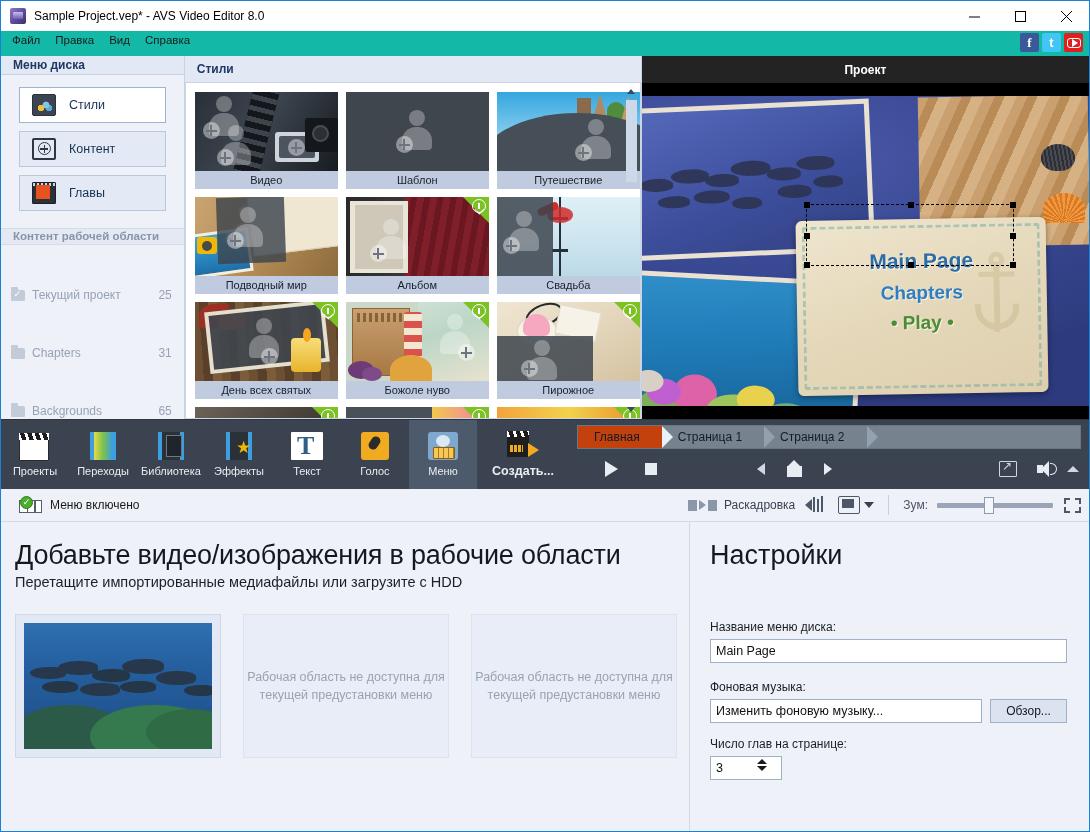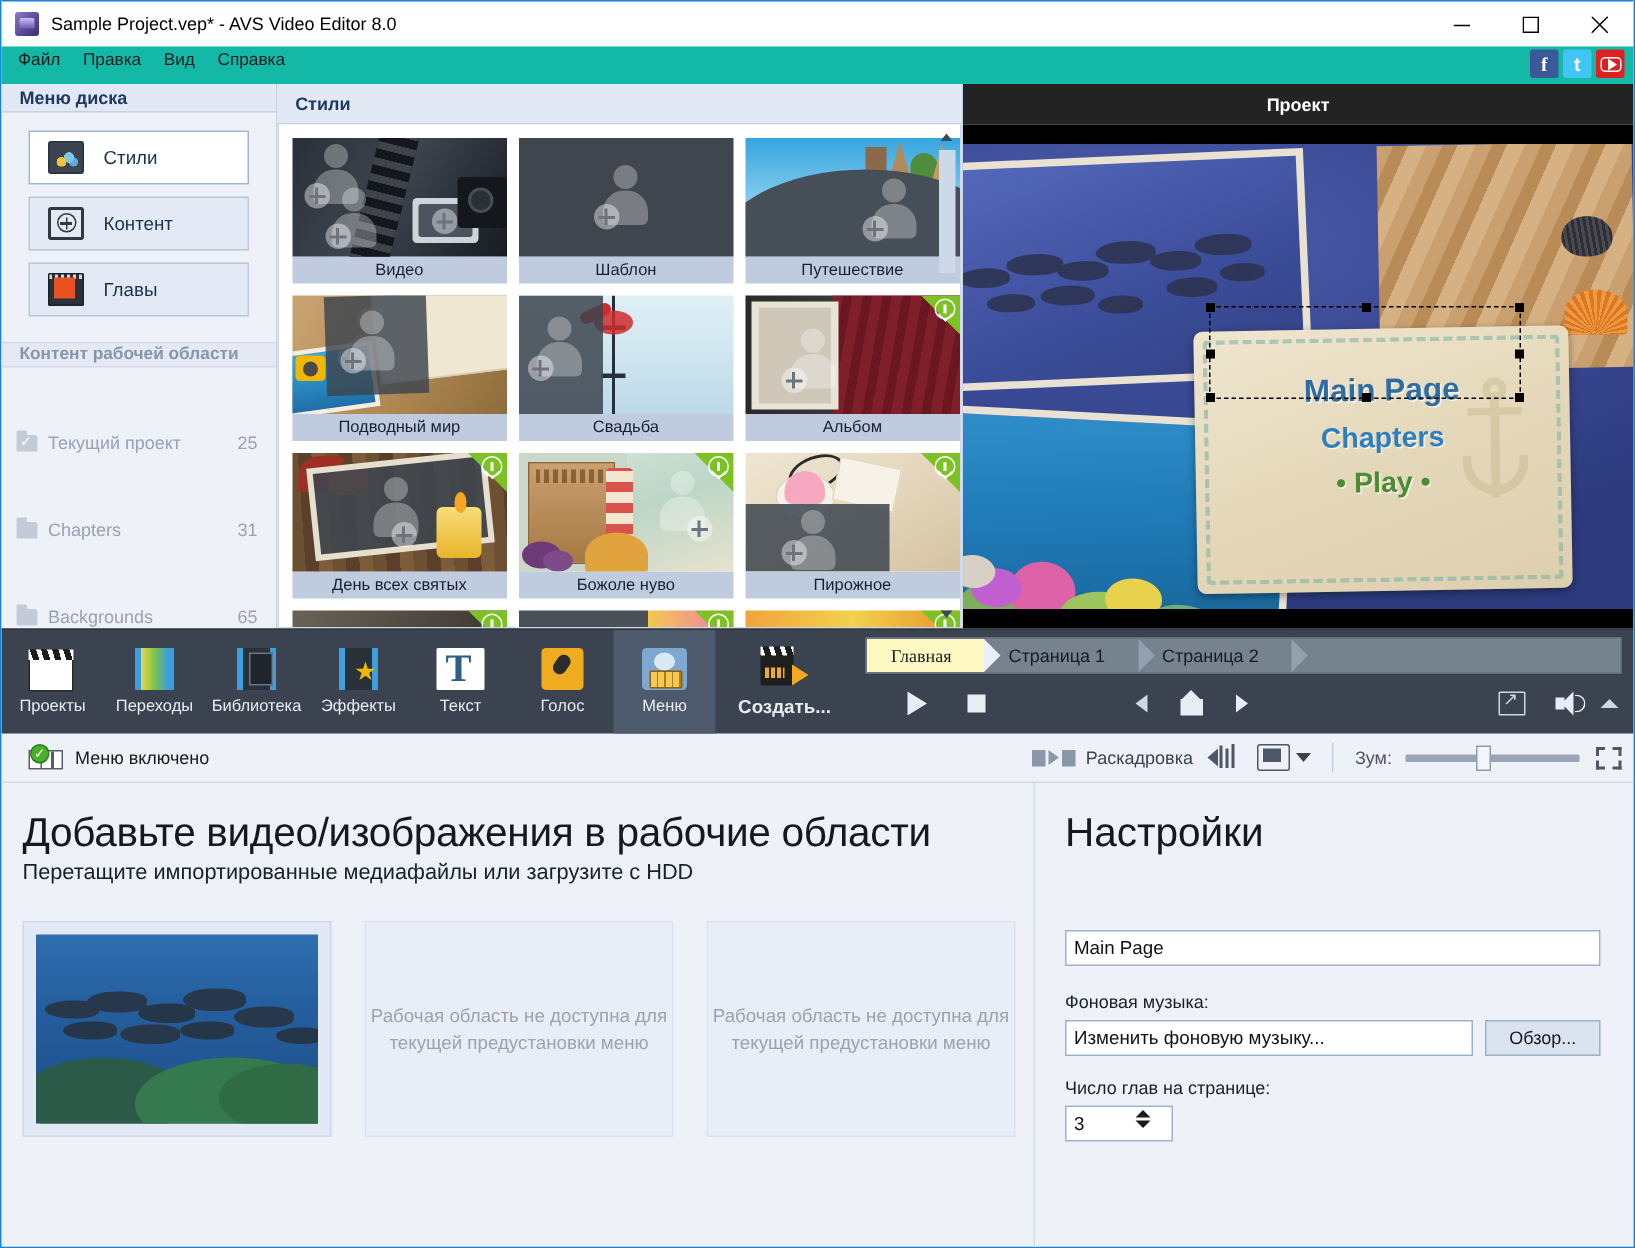--- a/index.html
+++ b/index.html
@@ -218,21 +218,21 @@
      background:repeating-linear-gradient(90deg,#f0ab21 0 3px,#1e1e1e 3px 4px);}
   .create .ar{position:absolute;right:0;top:8px;width:0;height:0;border-left:11px solid #f0ab21;
      border-top:7px solid transparent;border-bottom:7px solid transparent;}
 
   
   .tb-right { flex:1; display:flex; flex-direction:column; padding:5px 8px 0 8px;}
   .pagetabs { height:24px; background:#77828f; display:flex; align-items:stretch;
      border:1px solid #6a7682;}
   .ptab { position:relative; padding:0 22px 0 16px; display:flex;align-items:center;
      font-size:12px; color:#141b24; }
-  .ptab.active { background:#fef9c3;font-family:Liberation Serif, serif; }
+  .ptab.active { background:#c2410c; }
   .ptab .chev { position:absolute; right:-11px; top:0; width:0;height:0;
      border-left:11px solid transparent; border-top:11px solid transparent;
      border-bottom:11px solid transparent;}
   .ptab.active .chev { border-left-color:#eaf0f7; }
   .transport { flex:1; display:flex; align-items:center; position:relative; color:#e2e8ef;}
   .tp { cursor:default; }
   .play-tri { width:0;height:0;border-left:13px solid #e7edf3;border-top:8px solid transparent;
      border-bottom:8px solid transparent; margin-left:28px;}
   .stop-sq { width:12px;height:12px;background:#e7edf3; margin-left:27px;}
   .nav-l { width:0;height:0;border-right:8px solid #cfd8e2;border-top:6px solid transparent;
@@ -484,51 +484,51 @@
             <div class="person" style="left:36px;top:10px;z-index:2;">
                 <div class="head"></div>
                 <div class="body"></div>
               </div>
             <div class="plus" style="left:32px;top:35px;z-index:2;"></div>
           </div>
           <div class="cap">Подводный мир</div>
         </div>
 
         <div class="cell">
+          <div class="thumb" style="background:linear-gradient(90deg,#2a2a2a 0%,#3a3a3a 48%,#8f2230 52%,#6b1720 100%);">
+            <div style="position:absolute;left:58px;top:0;width:85px;height:79px;
+                        background:repeating-linear-gradient(100deg,#7e1f2a 0 7px,#6a1721 7px 13px);"></div>
+            <div style="position:absolute;left:4px;top:4px;width:58px;height:72px;background:#e9e4d8;"></div>
+            <div style="position:absolute;left:9px;top:8px;width:48px;height:64px;background:#cfc8b8;"></div>
+            <div class="person" style="left:28px;top:22px;">
+                <div class="head"></div>
+                <div class="body"></div>
+              </div>
+            <div class="plus" style="left:24px;top:48px;"></div>
+            <div class="dl-corner"></div>
+            <div class="dl-ico"></div>
+          </div>
+          <div class="cap">Альбом</div>
+        </div>
+
+        <div class="cell">
           <div class="thumb" style="background:linear-gradient(180deg,#dff0f6 0%,#cfe6f0 50%,#bcd9e8 100%);">
             <div style="position:absolute;left:62px;top:0;width:2px;height:79px;background:#24303c;"></div>
             <div style="position:absolute;left:55px;top:20px;width:16px;height:3px;background:#24303c;"></div>
             <div style="position:absolute;left:55px;top:52px;width:16px;height:3px;background:#24303c;"></div>
             <div style="position:absolute;left:50px;top:10px;width:26px;height:16px;border-radius:50%;background:#cf2b2b;opacity:.85;"></div>
             <div style="position:absolute;left:40px;top:8px;width:22px;height:8px;background:#cf2b2b;border-radius:4px;transform:rotate(-25deg);"></div>
             <div style="position:absolute;left:0;top:0;width:56px;height:79px;background:rgba(60,68,78,.85);"></div>
             <div class="person" style="left:10px;top:14px;">
                 <div class="head"></div>
                 <div class="body"></div>
               </div>
             <div class="plus" style="left:6px;top:40px;"></div>
           </div>
           <div class="cap">Свадьба</div>
-        </div>
-
-        <div class="cell">
-          <div class="thumb" style="background:linear-gradient(90deg,#2a2a2a 0%,#3a3a3a 48%,#8f2230 52%,#6b1720 100%);">
-            <div style="position:absolute;left:58px;top:0;width:85px;height:79px;
-                        background:repeating-linear-gradient(100deg,#7e1f2a 0 7px,#6a1721 7px 13px);"></div>
-            <div style="position:absolute;left:4px;top:4px;width:58px;height:72px;background:#e9e4d8;"></div>
-            <div style="position:absolute;left:9px;top:8px;width:48px;height:64px;background:#cfc8b8;"></div>
-            <div class="person" style="left:28px;top:22px;">
-                <div class="head"></div>
-                <div class="body"></div>
-              </div>
-            <div class="plus" style="left:24px;top:48px;"></div>
-            <div class="dl-corner"></div>
-            <div class="dl-ico"></div>
-          </div>
-          <div class="cap">Альбом</div>
         </div>
 
         <div class="cell">
           <div class="thumb" style="background:repeating-linear-gradient(86deg,#6d4f31 0 9px,#5a402a 9px 18px,#7d5c3a 18px 27px);">
             <div style="position:absolute;left:4px;top:2px;width:30px;height:24px;border-radius:50% 10% 50% 10%;background:#9e2f22;"></div>
             <div style="position:absolute;left:24px;top:10px;width:26px;height:18px;border-radius:50% 10% 50% 10%;background:#c0562a;"></div>
             <div style="position:absolute;left:12px;top:4px;width:120px;height:62px;background:rgba(62,70,79,.88);transform:rotate(-6deg);border:4px solid #e7dfcd;"></div>
             <div class="person" style="left:52px;top:16px;z-index:3;">
                 <div class="head"></div>
                 <div class="body"></div>
@@ -824,20 +824,21 @@
       <div class="ws">
         <div class="ws-empty">Рабочая область не доступна для текущей предустановки меню</div>
       </div>
     </div>
   </div>
 
   <div class="lower-right">
     <div class="set-title">Настройки</div>
 
     <div class="g1">
+      <div class="field-label">Название меню диска:</div>
       <div class="txt-input">Main Page</div>
     </div>
 
     <div class="g2">
       <div class="field-label">Фоновая музыка:</div>
       <div class="row-inline">
         <div class="txt-input short">Изменить фоновую музыку...</div>
         <div class="btn">Обзор...</div>
       </div>
     </div>

